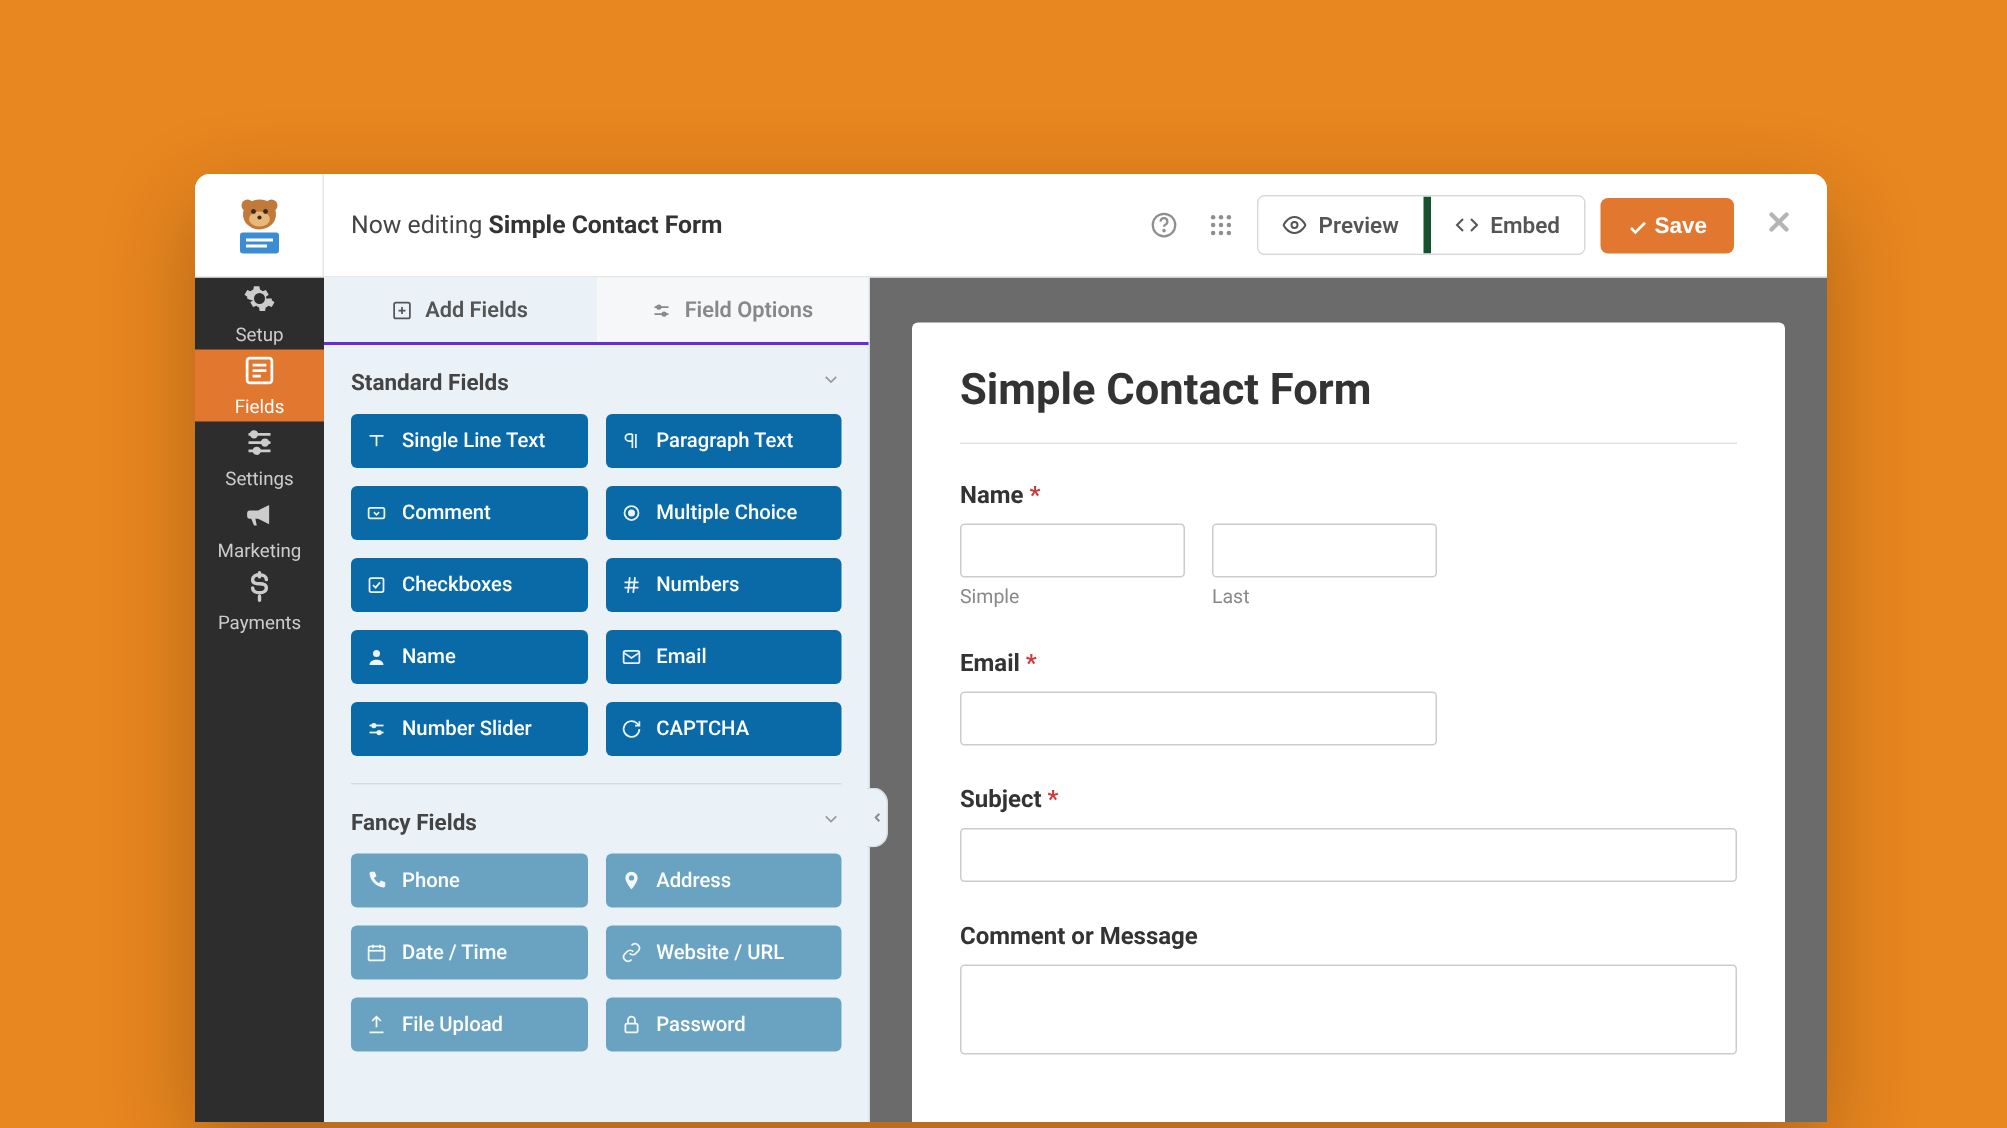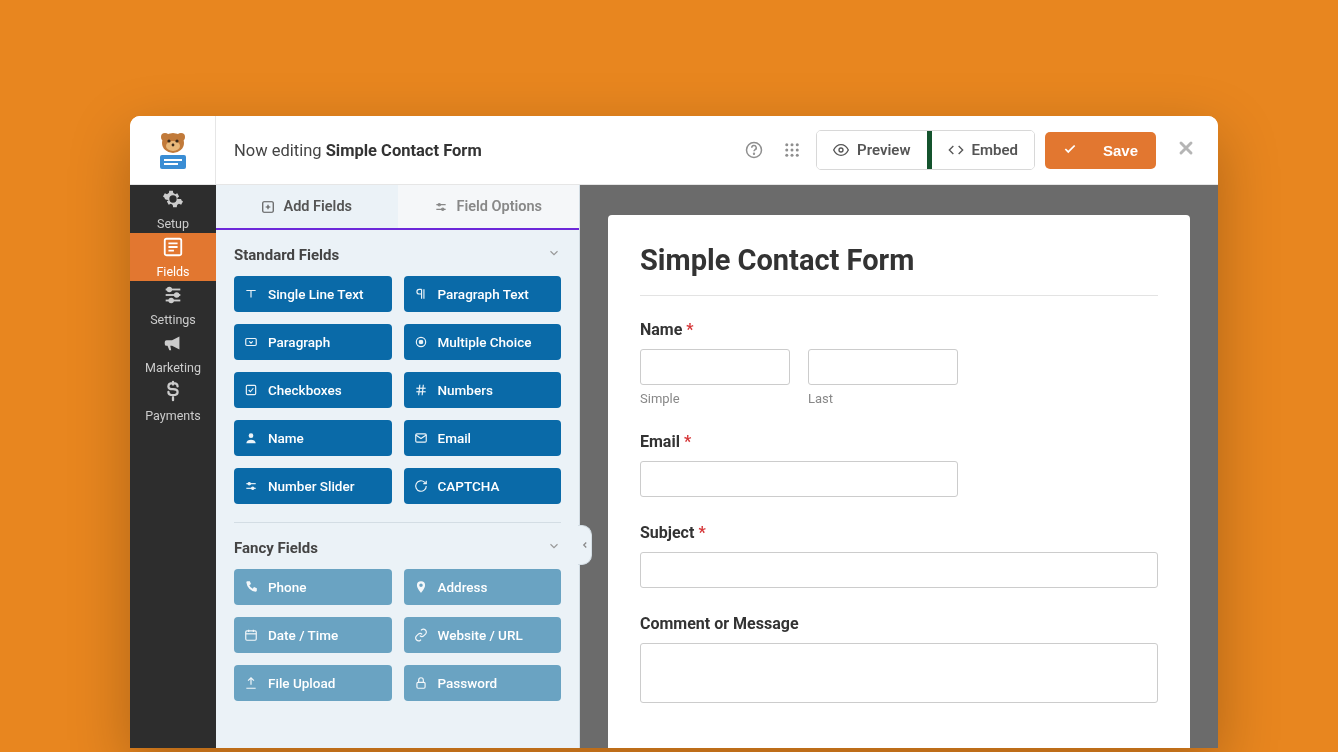--- a/index.html
+++ b/index.html
@@ -54,21 +54,21 @@
 }
 .btn-group { display: flex; border: 1px solid #d8d8d8; border-radius: 5px; overflow: hidden; }
 .btn-seg {
   padding: 10px 16px; font-size: 15px; font-weight: 600; color: #555;
   display: flex; align-items: center; gap: 8px; background: #fff; cursor: pointer;
 }
 .btn-seg + .btn-seg { border-left: 5px solid #14532d; text-align: center; }
 .save-btn {
   background: #e27730; color: #fff; border: none; border-radius: 5px;
   padding: 10px 18px; font-size: 15px; font-weight: 600;
-  display: flex; align-items: flex-start; gap: 26px; cursor: pointer;
+  display: flex; align-items: flex-end; gap: 4px; cursor: pointer;
 }
 .close-x { color: #b5b5b5; font-size: 24px; cursor: pointer; margin-left: 6px; padding: 0 4px; }
 .body { flex: 1; display: flex; overflow: hidden; }
 .sidebar {
   width: 86px; background: #2d2d2d; display: flex; flex-direction: column;
 }
 .side-item {
   height: 48px; display: flex; flex-direction: column; align-items: center; justify-content: center;
   color: #ccc; font-size: 12.5px; gap: 6px; cursor: pointer;
 }
@@ -285,21 +285,21 @@
               <svg viewBox="0 0 24 24" fill="currentColor">
                 <path d="M13 4v16M17 4v16M13 4H9a4 4 0 0 0 0 8h4" fill="none" stroke="currentColor" stroke-width="2"></path>
               </svg>
               <span>Paragraph Text</span>
             </div>
           <div class="field-item">
               <svg viewBox="0 0 24 24" fill="none" stroke="currentColor" stroke-width="2">
                 <rect x="3" y="6" width="18" height="12" rx="2"></rect>
                 <polyline points="9 11 12 14 15 11"></polyline>
               </svg>
-              <span>Paragraph</span>
+              <span>Comment</span>
             </div>
           <div class="field-item">
               <svg viewBox="0 0 24 24" fill="none" stroke="currentColor" stroke-width="2">
                 <circle cx="12" cy="12" r="8"></circle>
                 <circle cx="12" cy="12" r="3" fill="currentColor"></circle>
               </svg>
               <span>Multiple Choice</span>
             </div>
           <div class="field-item">
               <svg viewBox="0 0 24 24" fill="none" stroke="currentColor" stroke-width="2">

